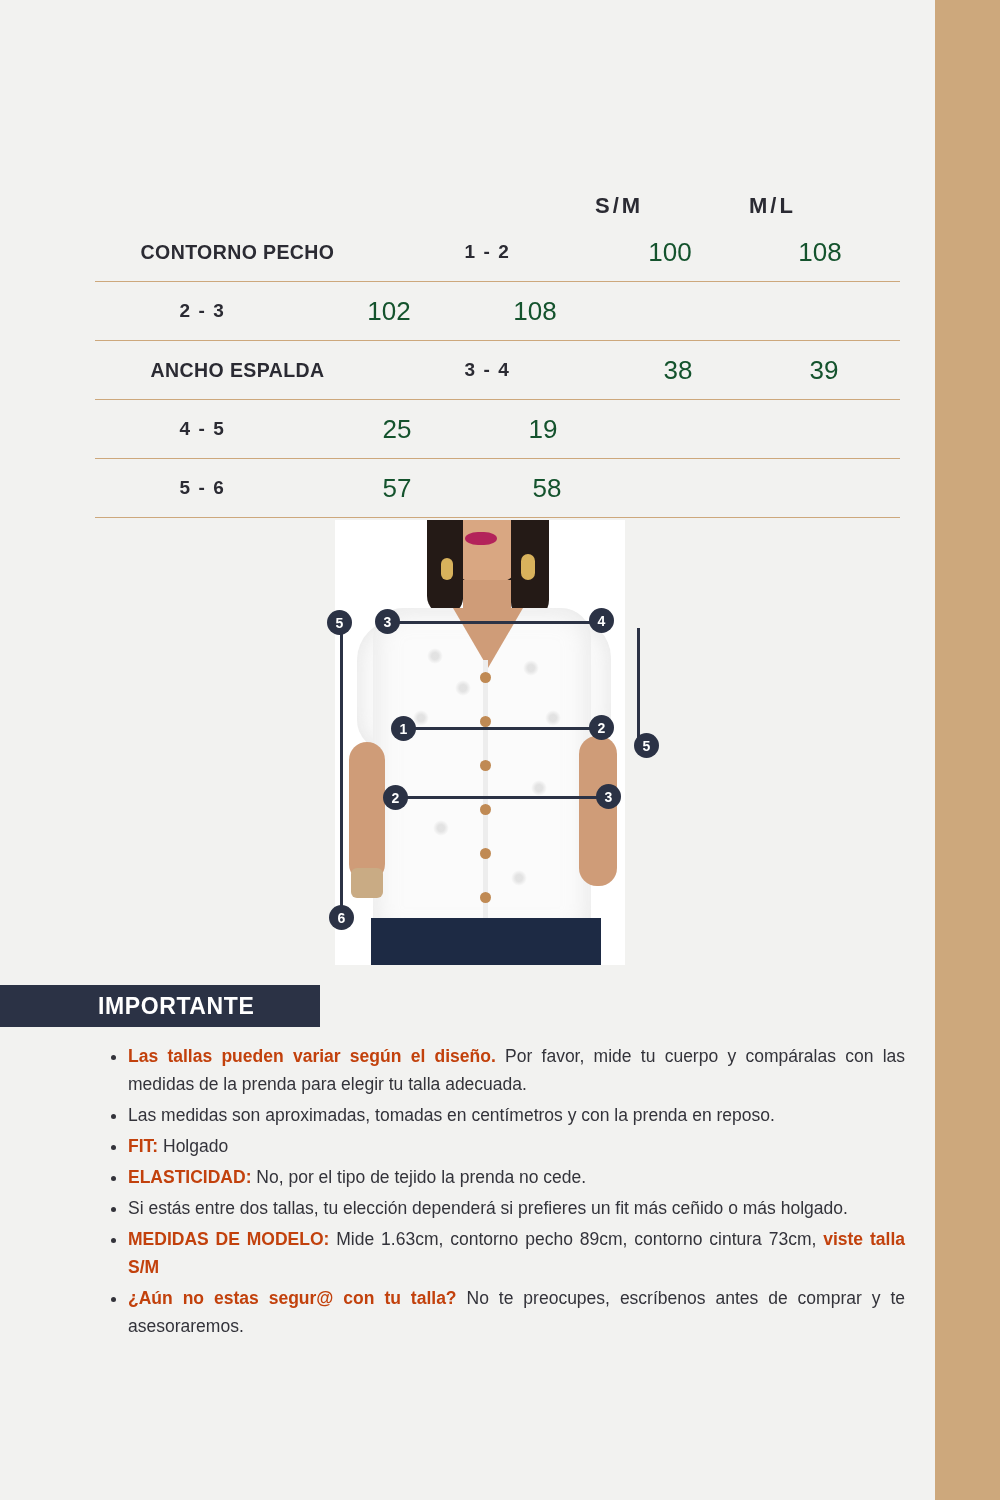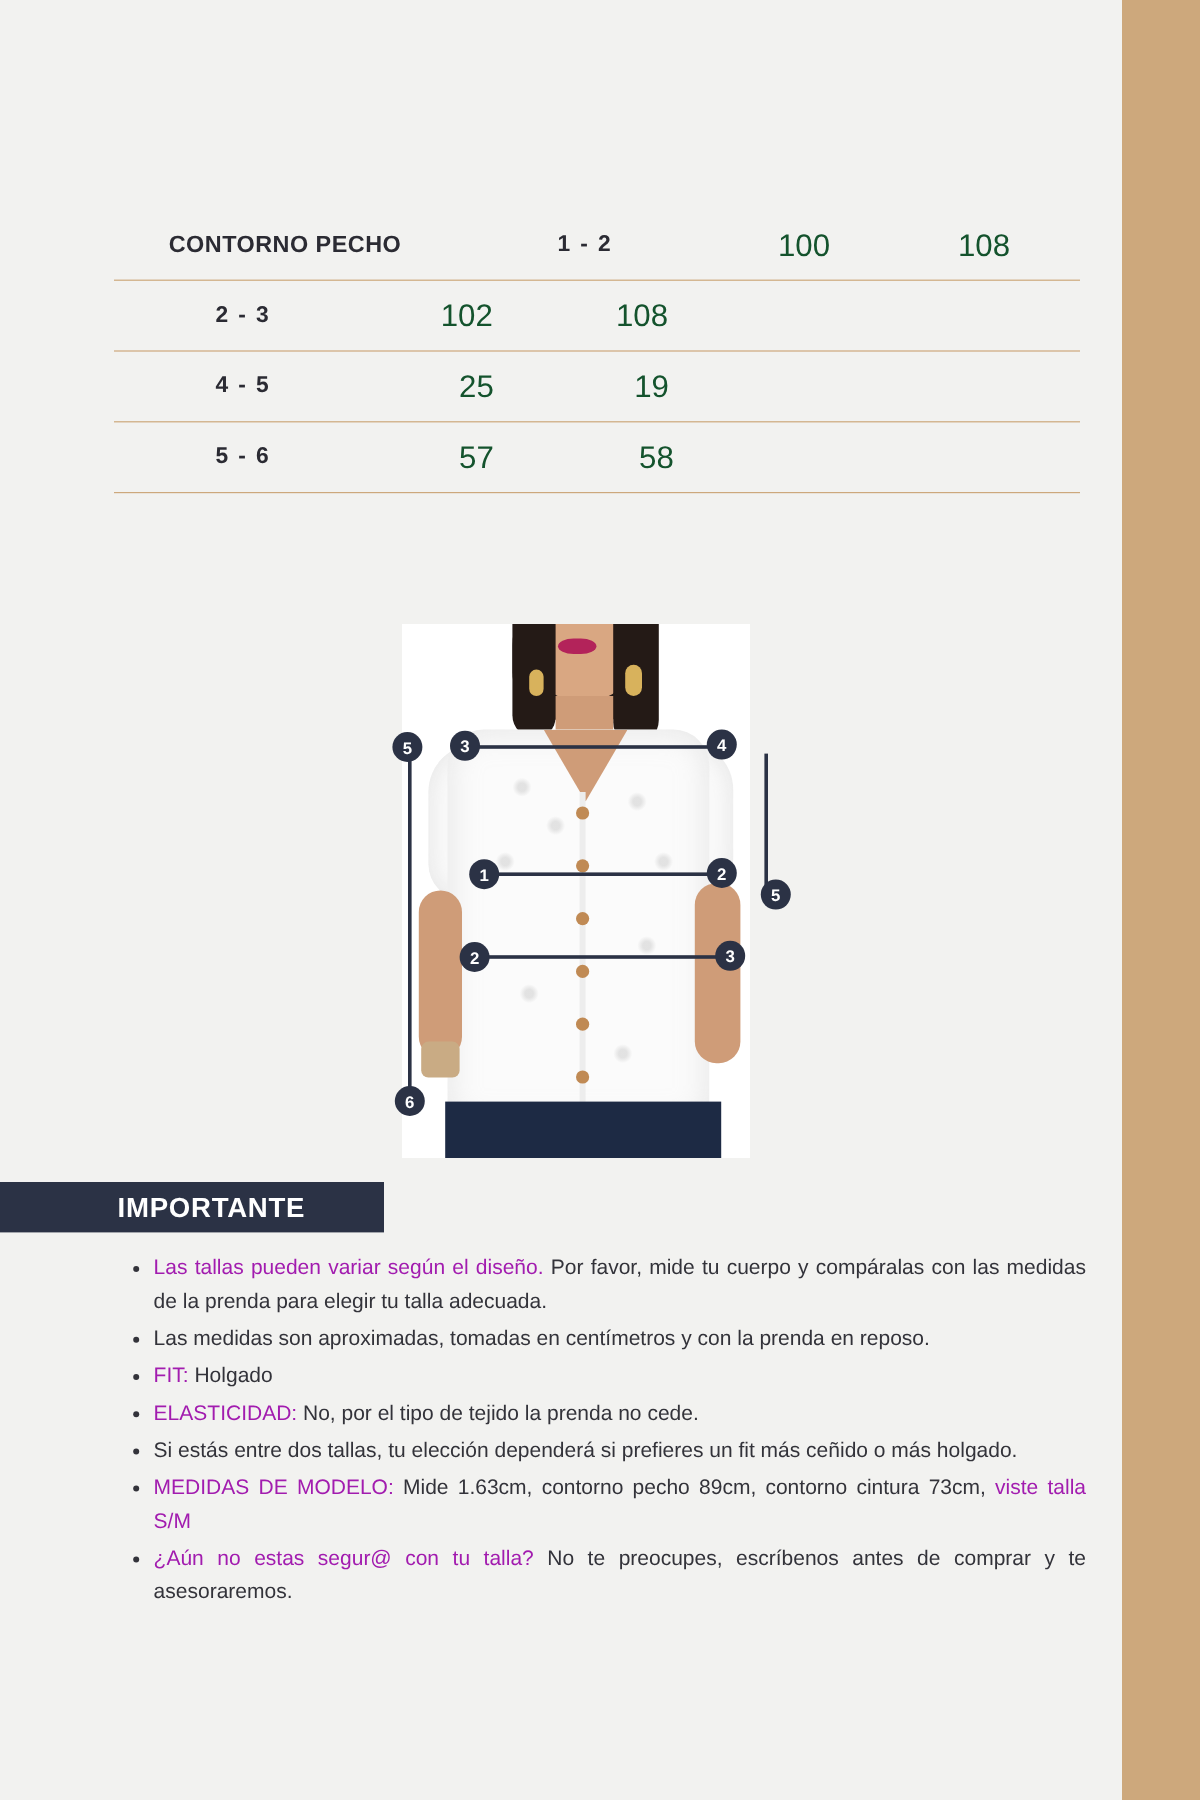--- a/index.html
+++ b/index.html
@@ -314,47 +314,59 @@
     position: absolute;
     left: 100px;
     top: 1042px;
     width: 805px;
     font-size: 17.5px;
     line-height: 28px;
     color: #33333a;
   }
   .notes ul { margin: 0; padding-left: 28px; }
   .notes li { margin-bottom: 3px; text-align: justify; }
-  .notes b { font-weight: normal; color: #a21caf; }
+  .notes b { font-weight: bold; color: #c2410c; }
 </style>
 </head>
 <body>
 
 <div class="page">
 
   <div class="right-stripe"></div>
 
   <div class="content">
 
     <div class="size-table">
 
+      <div class="st-head">
+        <div class="col-label"></div>
+        <div class="col-ref"></div>
+        <div class="col-size">S/M</div>
+        <div class="col-size off1">M/L</div>
+      </div>
 
       <div class="st-row">
         <div class="col-label">CONTORNO PECHO</div>
         <div class="col-ref">1 - 2</div>
         <div class="col-size off0">100</div>
         <div class="col-size off0">108</div>
       </div>
 
       <div class="st-row">
         <div class="col-ref">2 - 3</div>
         <div class="col-size off1">102</div>
         <div class="col-size off0">108</div>
       </div>
 
+      <div class="st-row">
+        <div class="col-label">ANCHO ESPALDA</div>
+        <div class="col-ref">3 - 4</div>
+        <div class="col-size off2">38</div>
+        <div class="col-size off1">39</div>
+      </div>
 
       <div class="st-row">
         <div class="col-ref">4 - 5</div>
         <div class="col-size off3">25</div>
         <div class="col-size off2">19</div>
       </div>
 
       <div class="st-row">
         <div class="col-ref">5 - 6</div>
         <div class="col-size off3">57</div>

